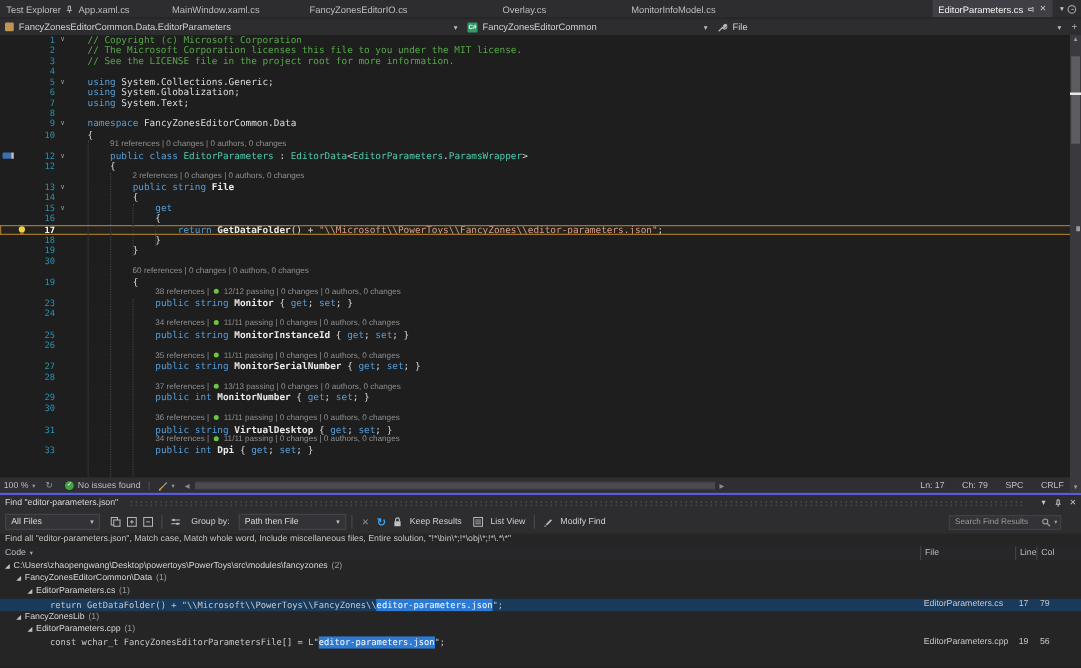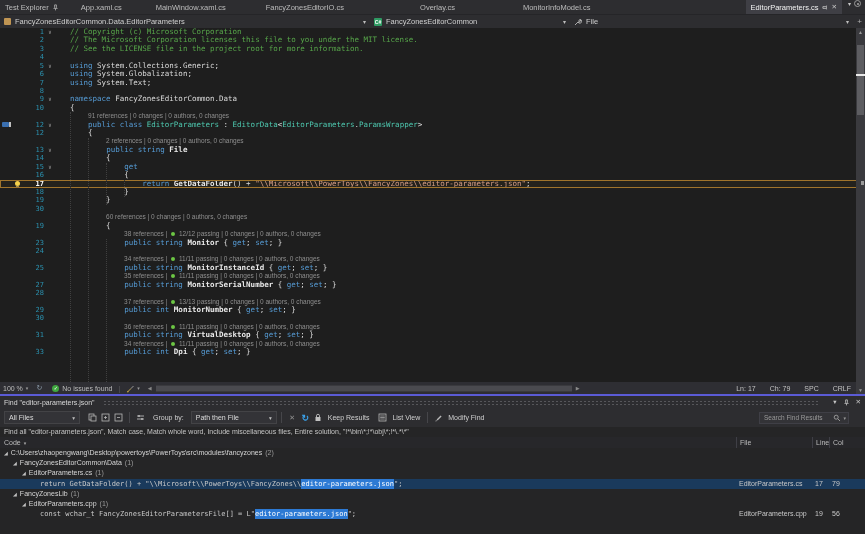--- a/index.html
+++ b/index.html
@@ -8,24 +8,24 @@
     --line-number:#2b91af; --codelens:#8f8f8f; --passing-dot:#6cc644; --health-ok:#3fa73f;
     --match-highlight:#2d7ad4; --selected-row:#1a3a5c; --current-line-border:#a0742c;
     --lightbulb:#f3cf4a; --refresh-icon:#3aa0e8;
   }
   *{box-sizing:border-box;margin:0;padding:0}
   body{width:865px;height:534px;overflow:hidden;background:var(--find-bg);
        font-family:"Liberation Sans",sans-serif;-webkit-font-smoothing:antialiased}
   .root{position:relative;width:865px;height:534px}
 
   
-  .tabrow{height:14px;background:var(--panel-bg);display:flex;align-items:flex-start;
+  .tabrow{height:14px;background:var(--panel-bg);display:flex;align-items:center;
           font-size:7.5px;color:#bdbdbd;white-space:nowrap}
   .tab{display:flex;align-items:center;gap:3px;height:14px;padding:0 2px;cursor:default}
-  .t0{margin-left:3px}.t1{margin-left:18px}.t2{margin-left:30px}.t3{margin-left:36px}
+  .t0{margin-left:3px}.t1{}.t2{margin-left:30px}.t3{margin-left:36px}
   .t4{margin-left:72px}.t5{margin-left:64px}
   .tab.active{margin-left:auto;background:#3f3f45;color:#f2f2f2;padding:0 5px}
   .tinyglyph{font-size:6.5px;color:#c8c8c8}
   .tabrow .endchev{margin:0 3px 0 6px;font-size:6px;color:#c8c8c8}
   .ringicon{width:7px;height:7px;border:1px solid #9a9a9a;border-radius:50%;margin-right:4px;position:relative}
   .ringicon::after{content:"";position:absolute;left:2px;top:2px;width:1.5px;height:1.5px;background:#9a9a9a;border-radius:50%}
 
   
   .navbar{height:14px;background:var(--panel-bg);display:flex;align-items:center;
           font-size:7.5px;color:#cfcfcf;border-top:1px solid #252528;position:relative}
@@ -357,20 +357,26 @@
           <span class="edlnum"></span>
           <span class="edfold"></span>
           <span class="edcode" style="padding-left: 68.12px;"><span class="cltext">34 references | </span><span class="cldot"></span><span class="cltext"> 11/11 passing | 0 changes | 0 authors, 0 changes</span></span>
         </div>
         <div class="edrow">
           <span class="edmargin"></span>
           <span class="edlnum">25</span>
           <span class="edfold"></span>
           <span class="edcode"><span class="tok-p">            </span><span class="tok-k">public</span><span class="tok-p"> </span><span class="tok-k">string</span><span class="tok-p"> </span><span class="tok-b">MonitorInstanceId</span><span class="tok-p"> { </span><span class="tok-k">get</span><span class="tok-p">; </span><span class="tok-k">set</span><span class="tok-p">; }</span></span>
         </div>
+        <div class="edrow">
+          <span class="edmargin"></span>
+          <span class="edlnum">26</span>
+          <span class="edfold"></span>
+          <span class="edcode"></span>
+        </div>
         <div class="edrow clrow">
           <span class="edmargin"></span>
           <span class="edlnum"></span>
           <span class="edfold"></span>
           <span class="edcode" style="padding-left: 68.12px;"><span class="cltext">35 references | </span><span class="cldot"></span><span class="cltext"> 11/11 passing | 0 changes | 0 authors, 0 changes</span></span>
         </div>
         <div class="edrow">
           <span class="edmargin"></span>
           <span class="edlnum">27</span>
           <span class="edfold"></span>

